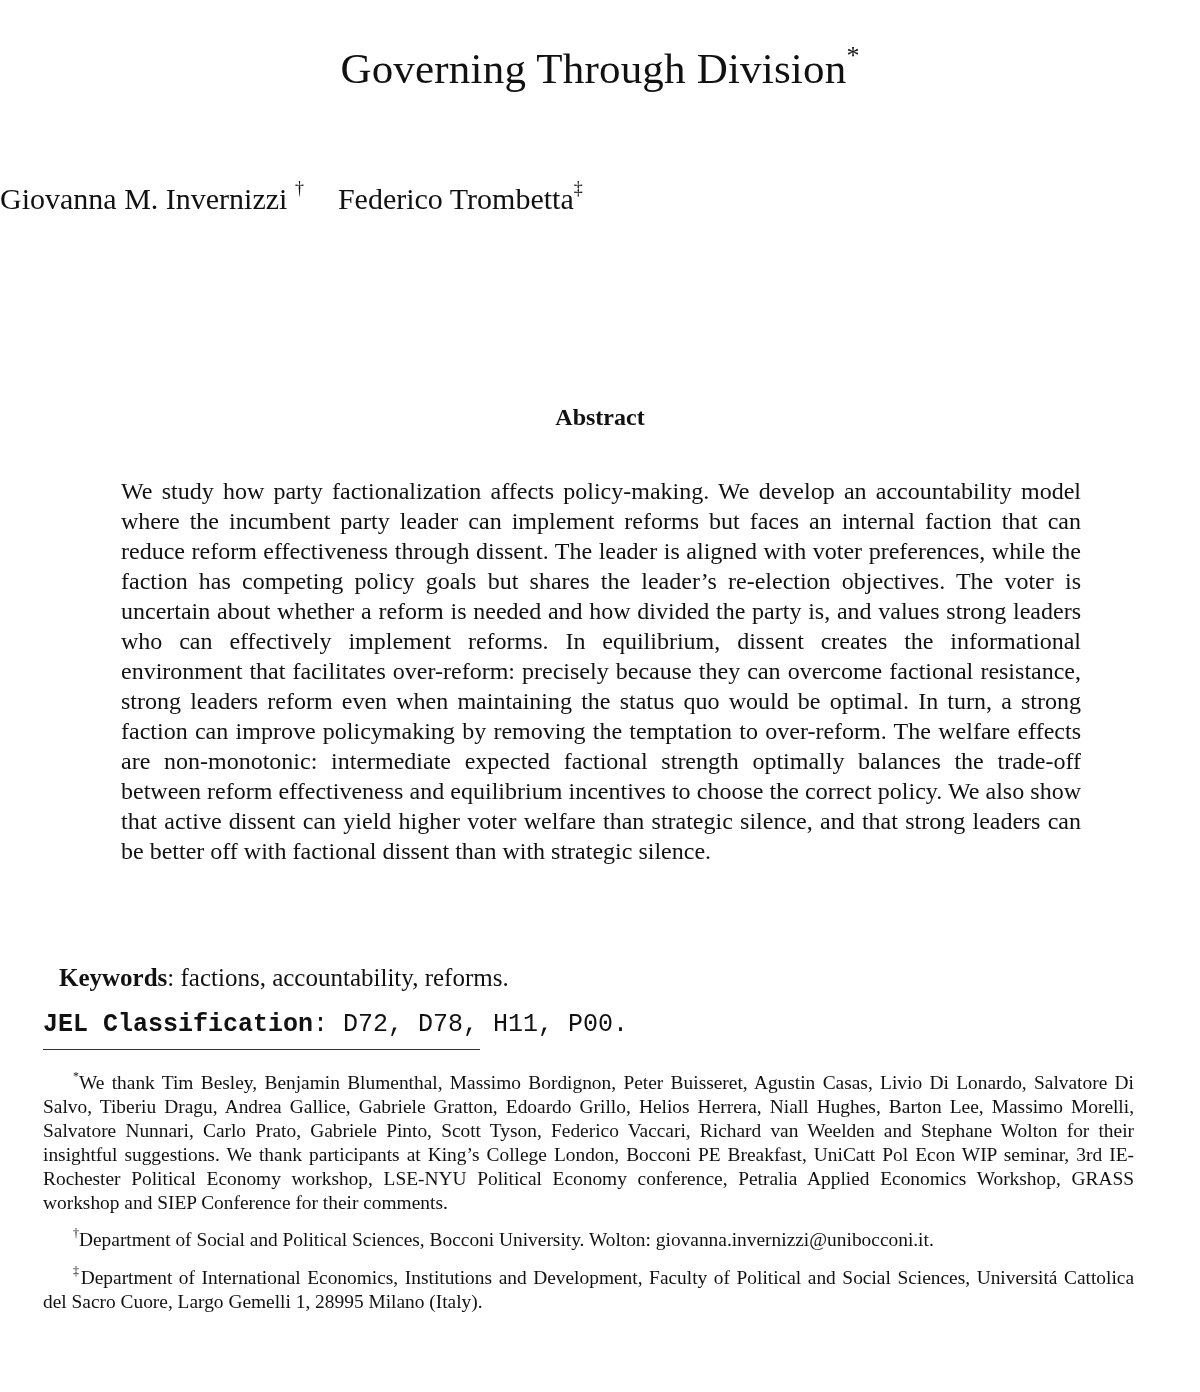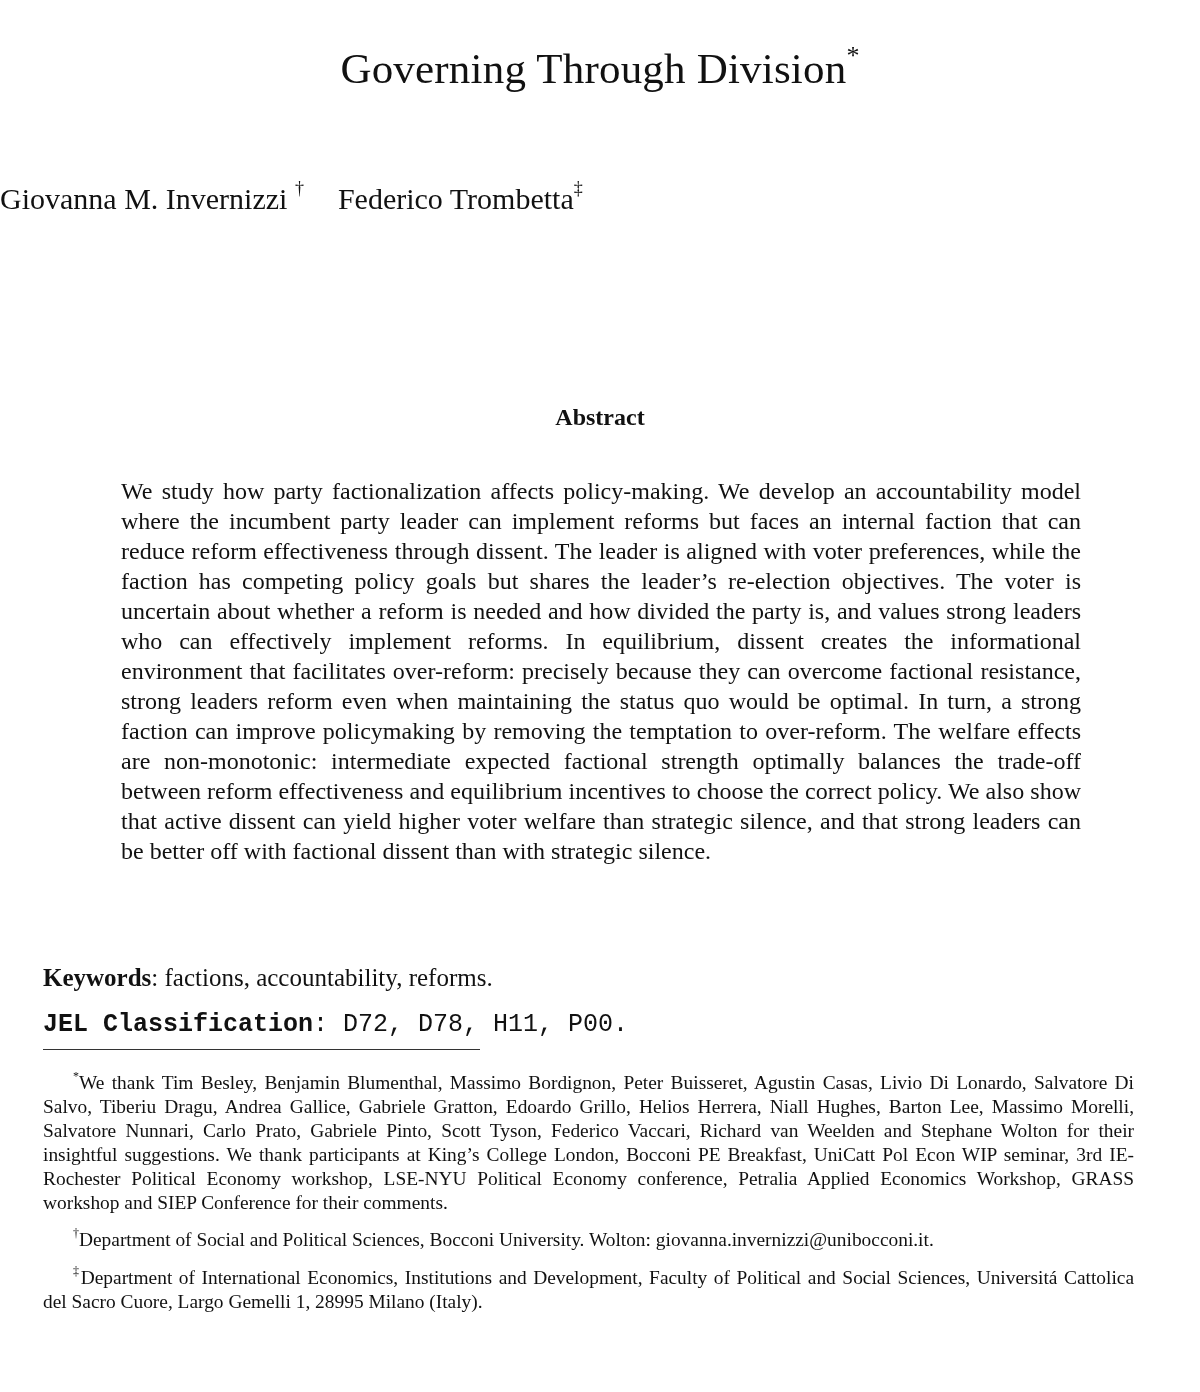--- a/index.html
+++ b/index.html
@@ -86,21 +86,21 @@
     hyphens: manual;
     margin: 12px;
   }
   .meta {
     position: absolute;
     left: 43px;
     font-family: "Liberation Serif", serif;
     font-size: 25px;
   }
   .meta .label { font-weight: bold; }
-  .keywords { top: 964px; }
+  .keywords { top: 964px; margin-left: 16px; }
   .jel { top: 1010px; font-family: Liberation Mono, monospace; }
   .footnote-rule {
     position: absolute;
     top: 1049px;
     left: 43px;
     width: 437px;
     height: 0;
     border-top: 1.2px solid #333333;
   }
   .footnotes {

